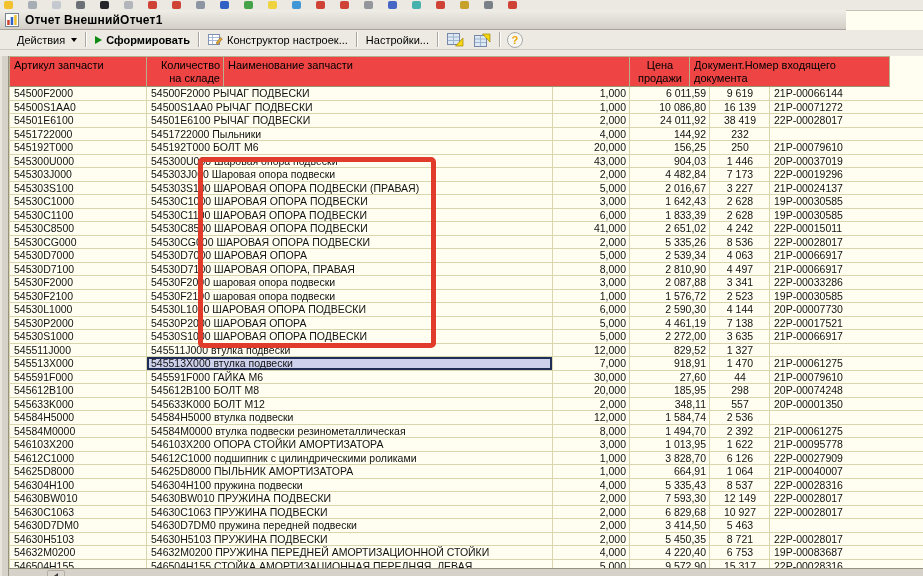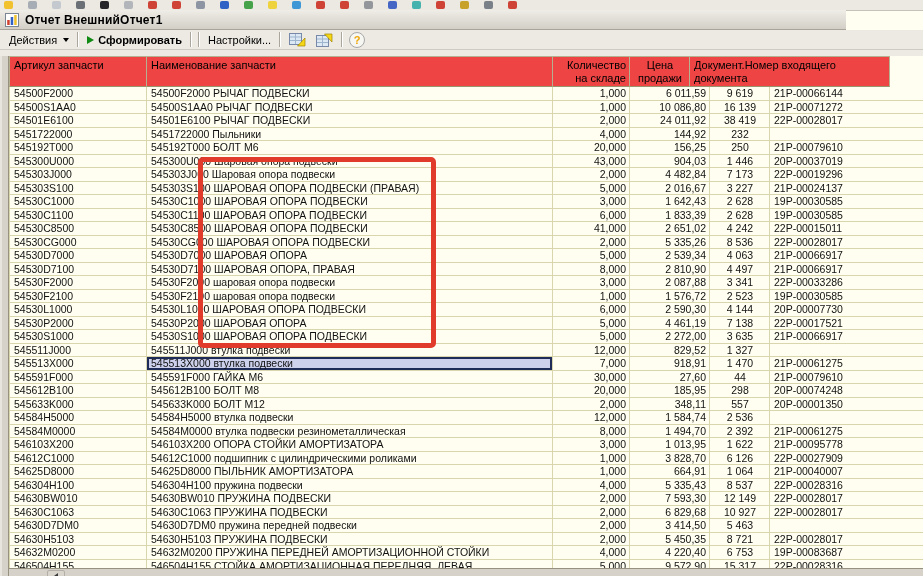--- a/index.html
+++ b/index.html
@@ -20,21 +20,21 @@
     position:absolute;top:10px;left:0;width:846px;height:20px;
     background:linear-gradient(#efede7,#d3cfc7);
     border-bottom:1px solid #a8a49c;
     display:flex;align-items:center;gap:6px;padding-left:5px;box-sizing:border-box;
   }
   #title-text{font-size:12px;font-weight:bold;color:#000;letter-spacing:.2px;}
   
   #toolbar{
     position:absolute;top:30px;left:0;width:923px;height:20px;
     background:#eceae3;border-bottom:1px solid #cfcbc3;
-    display:flex;align-items:center;font-size:11px;color:#000;padding-left:4px;box-sizing:border-box;
+    display:flex;align-items:center;font-size:11px;color:#000;padding-left:12px;box-sizing:border-box;
   }
   .tbtn{display:flex;align-items:center;gap:4px;padding:2px 5px;white-space:nowrap;cursor:default;}
   .tbtn.bold{font-weight:bold;}
   .tsep{width:0;height:15px;border-left:1px solid #aaa69e;border-right:1px solid #ffffff;margin:0 3px;}
   .tri-down{width:0;height:0;border-left:3px solid transparent;border-right:3px solid transparent;border-top:4px solid #000;margin-left:2px;}
   .play{width:0;height:0;border-top:4.5px solid transparent;border-bottom:4.5px solid transparent;border-left:7px solid #0f8a12;}
   .mini-ico{display:inline-block;line-height:0;}
   .help-icon{
     width:14px;height:14px;border-radius:50%;border:1px solid #a8a8a8;background:#f6f6f2;
     color:#eea606;font-weight:bold;font-size:11px;line-height:14px;text-align:center;margin:0 3px;
@@ -139,20 +139,32 @@
   <div class="tbtn">
     <span>Действия</span>
     <span class="tri-down"></span>
   </div>
   <div class="tsep"></div>
   <div class="tbtn bold">
     <span class="play"></span>
     <span>Сформировать</span>
   </div>
   <div class="tsep"></div>
+  <div class="tbtn">
+    <span class="mini-ico">
+      <svg width="15" height="14" viewBox="0 0 15 14">
+        <rect x="0.5" y="1.5" width="11" height="10" fill="#ffffff" stroke="#8090b0"></rect>
+        <line x1="1" y1="4.5" x2="11" y2="4.5" stroke="#a8b8d8"></line>
+        <line x1="1" y1="7.5" x2="11" y2="7.5" stroke="#a8b8d8"></line>
+        <line x1="4.5" y1="2" x2="4.5" y2="11" stroke="#a8b8d8"></line>
+        <path d="M8 10 L12.6 4.4 L14.3 5.9 L9.7 11.5 Z" fill="#e8a832" stroke="#806020" stroke-width="0.6"></path>
+      </svg>
+    </span>
+    <span>Конструктор настроек...</span>
+  </div>
   <div class="tsep"></div>
   <div class="tbtn">
     <span>Настройки...</span>
   </div>
   <div class="tsep"></div>
   <div class="tbtn">
     <span class="mini-ico">
       <svg width="17" height="14" viewBox="0 0 17 14">
         <rect x="0.5" y="0.5" width="12" height="11" fill="#dce8f4" stroke="#7888a8"></rect>
         <line x1="1" y1="4" x2="12" y2="4" stroke="#9fb4cd"></line>
@@ -177,22 +189,22 @@
   <div class="help-icon">?</div>
 </div>
 
 <div id="toolbar-gap"></div>
 
 <div id="left-frame"></div>
 
 <div id="report-table">
   <div id="thead">
     <div class="hcell c0">Артикул запчасти</div>
+    <div class="hcell c2">Количество на складе</div>
     <div class="hcell c1">Наименование запчасти</div>
-    <div class="hcell c2">Количество на складе</div>
     <div class="hcell c4">Цена продажи</div>
     <div class="hcell c5">Документ.Номер входящего документа</div>
   </div>
   <div id="tbody">
       <div class="trow">
         <div class="cell c0">54500F2000</div>
         <div class="cell c1">54500F2000 РЫЧАГ ПОДВЕСКИ</div>
         <div class="cell c2">1,000</div>
         <div class="cell c3">6 011,59</div>
         <div class="cell c4">9 619</div>

